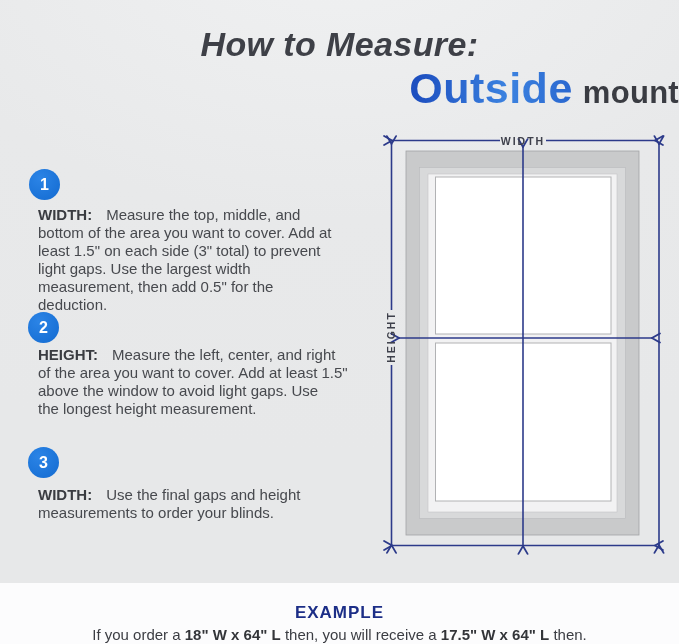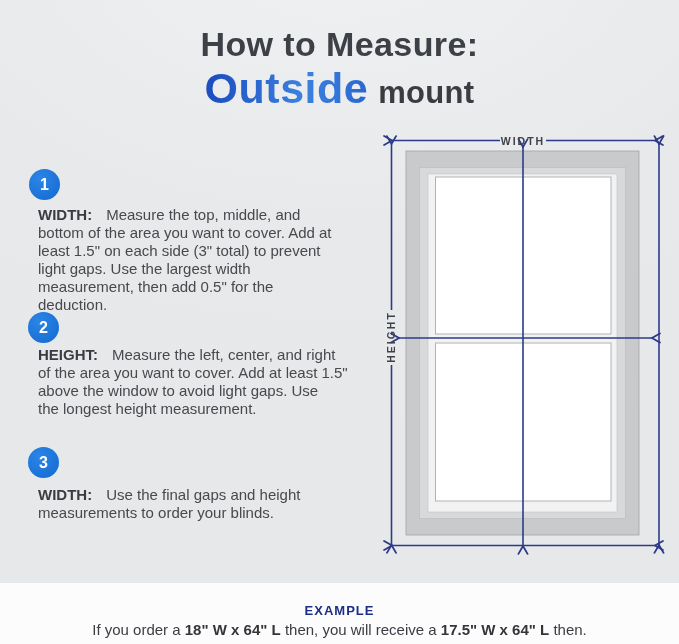--- a/index.html
+++ b/index.html
@@ -23,24 +23,26 @@
     left: 0;
     width: 679px;
     text-align: center;
   }
   .title-line1 {
     font-size: 34px;
     font-weight: 600;
     color: #3e4047;
     letter-spacing: 0.4px;
     line-height: 1.1;
+    font-style: italic;
   }
   .title-line2 {
     margin-top: 2px;
     line-height: 1.1;
+    text-align: right;
   }
   .title-highlight {
     font-size: 43px;
     font-weight: 700;
     letter-spacing: 0.5px;
     color: #2764d2;
     background: linear-gradient(92deg, #1d4fc0 5%, #3b82e0 60%, #2a67cf 100%);
     -webkit-background-clip: text;
     background-clip: text;
     -webkit-text-fill-color: transparent;
@@ -108,21 +110,21 @@
     position: absolute;
     left: 0;
     top: 583px;
     width: 679px;
     height: 61px;
     background: #fcfcfd;
     text-align: center;
   }
   .example-heading {
     margin-top: 20px;
-    font-size: 13px;
+    font-size: 17px;
     font-weight: 700;
     color: #1c2e87;
     letter-spacing: 1px;
   }
   .example-line {
     margin-top: 3px;
     font-size: 15px;
     color: #3b3d43;
   }
   .example-line b { color: #333539; }

